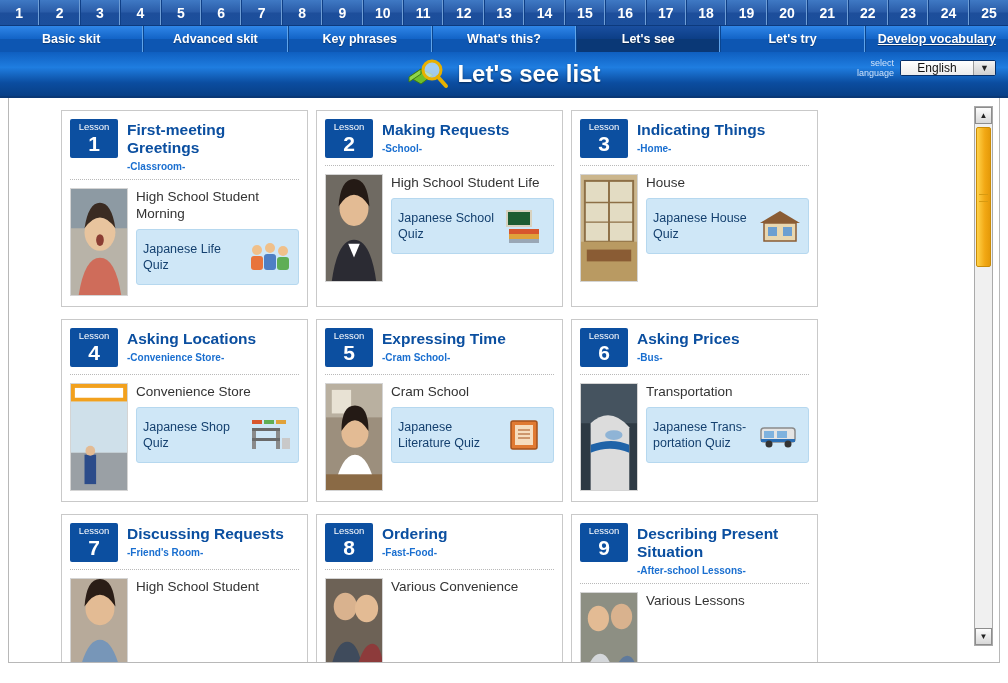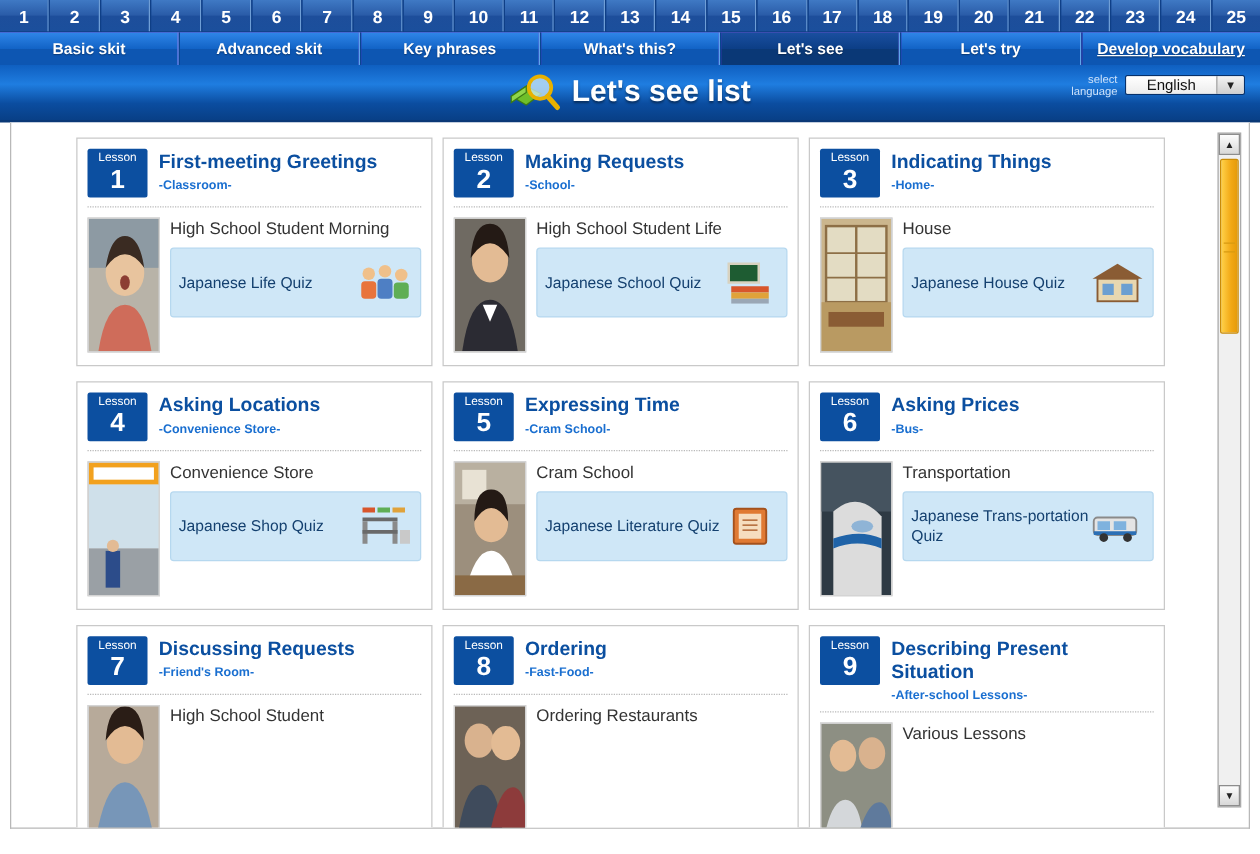--- a/index.html
+++ b/index.html
@@ -36,21 +36,21 @@
     border-left: 1px solid #0f3f86;
     letter-spacing: 0;
   }
   .num:first-child { border-left: none; }
   .num:last-child { border-right: none; }
 
   
   .tabs {
     display: flex;
     height: 26px;
-    background: #6d28d9;
+    background: #404040;
   }
   .tab {
     flex: 1 1 0;
     display: flex;
     align-items: center;
     justify-content: center;
     font-size: 12.5px;
     font-weight: bold;
     color: #ffffff;
     background: linear-gradient(to bottom, #2f86e8 0%, #1263c6 50%, #0d56b2 51%, #0d56b2 100%);
@@ -143,21 +143,21 @@
   }
   .grid {
     position: absolute;
     top: 12px; left: 48px;
     width: 880px;
     display: flex;
     flex-wrap: wrap;
     gap: 0px;
   }
   .card {
-    width: 285px;
+    width: 247px;
     margin: 0 4px 12px 4px;
     border: 1px solid #c9c9c9;
     background: #ffffff;
     padding: 8px 8px 10px 8px;
   }
   .card-head {
     display: flex;
     align-items: flex-start;
     gap: 9px;
     padding-bottom: 7px;
@@ -616,21 +616,21 @@
           <div class="thumb">
             <svg viewBox="0 0 58 108" preserveAspectRatio="none">
               <rect width="58" height="108" fill="#6d6256"></rect>
               <ellipse cx="20" cy="28" rx="12" ry="14" fill="#d9b28e"></ellipse>
               <ellipse cx="42" cy="30" rx="12" ry="14" fill="#e3bb94"></ellipse>
               <path d="M2 108 q6 -44 20 -44 q14 0 18 44z" fill="#3f4b5c"></path>
               <path d="M28 108 q8 -42 20 -42 q12 0 12 42z" fill="#8d3b3b"></path>
             </svg>
           </div>
           <div class="body-right">
-            <div class="scene-name">Ordering Restaurants</div>
+            <div class="scene-name">Various Convenience</div>
           </div>
         </div>
       </div>
 
       <div class="card">
         <div class="card-head">
           <div class="lesson-badge">
             <span class="lbl">Lesson</span>
             <span class="no">9</span>
           </div>

